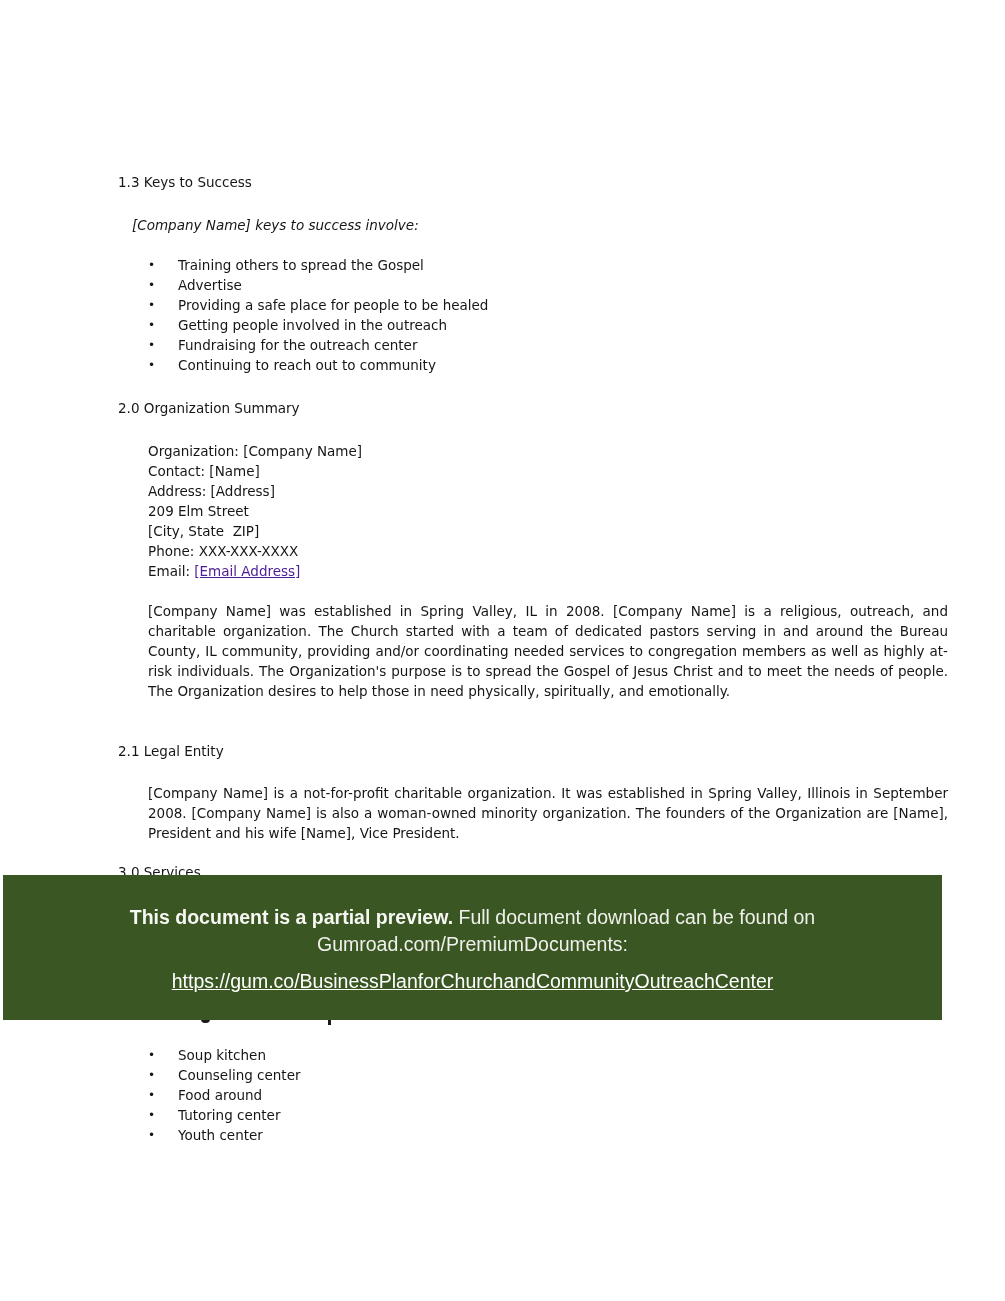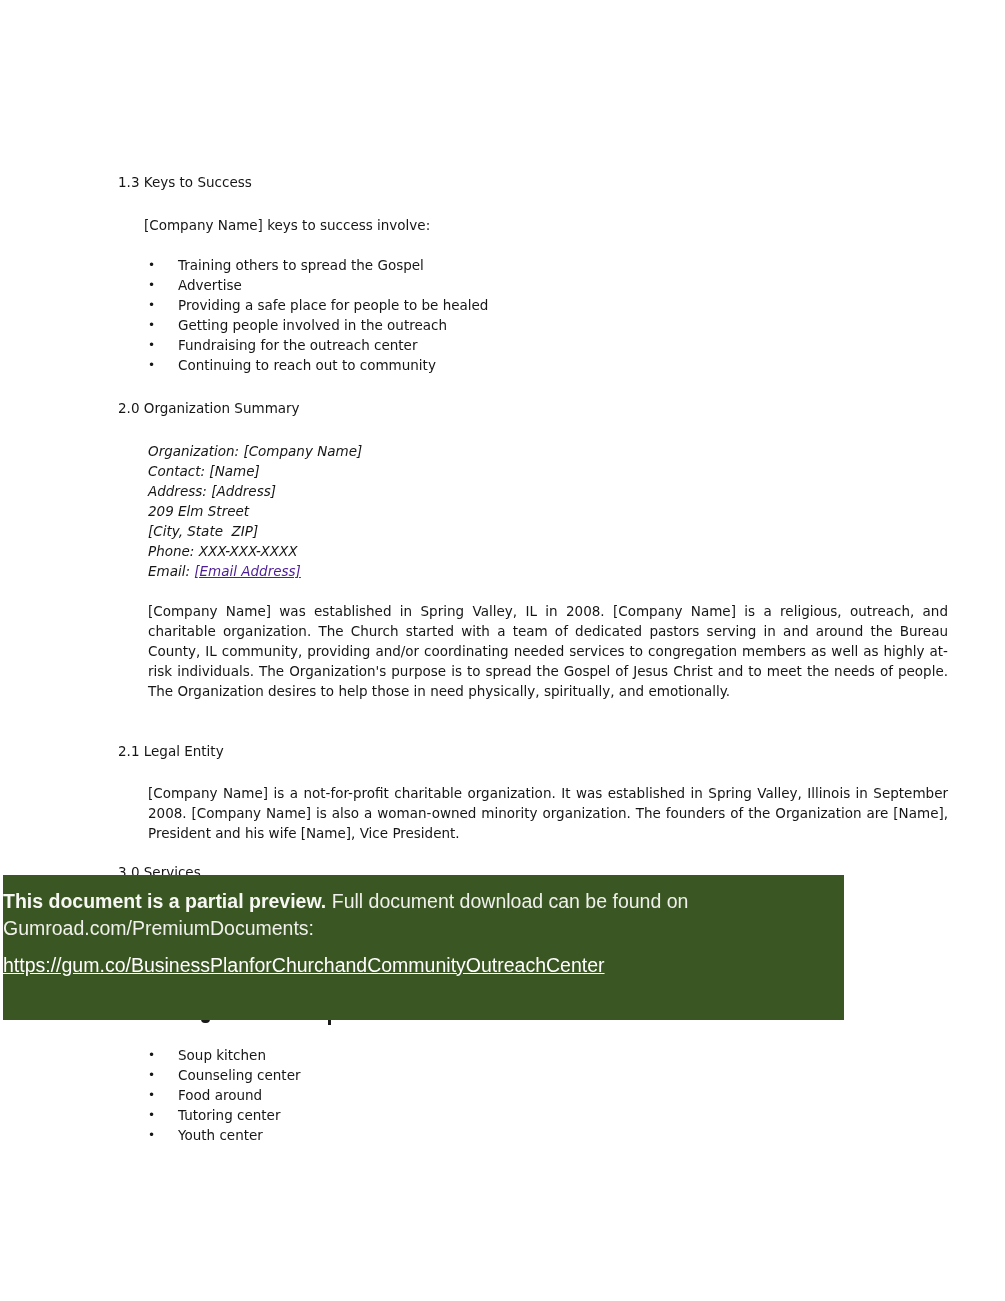--- a/index.html
+++ b/index.html
@@ -11,45 +11,45 @@
     font-family:"DejaVu Sans","Liberation Sans",sans-serif;
     font-size:13.5px;
     color:#161616;
     margin-top:34px;
   }
   .heading{
     position:absolute;left:118px;
     line-height:20px;white-space:nowrap;
   }
   .body-line{
-    position:absolute;left:144px;
-    line-height:20px;white-space:nowrap;
+    position:absolute;left:132px;
+    line-height:20px;white-space:nowrap;font-style:italic;
   }
   .para{
     position:absolute;left:148px;width:800px;
     line-height:20px;text-align:justify;
   }
   .org-lines{position:absolute;left:148px;}
-  .org-line{line-height:20px;white-space:pre-wrap;font-style:italic;}
+  .org-line{line-height:20px;white-space:pre-wrap;}
   .email-link{color:#4c1d95;text-decoration:underline;cursor:pointer;}
   ul.blist{
     position:absolute;left:148px;margin:0;padding:0;list-style:none;
   }
   ul.blist li{line-height:20px;display:flex;}
   ul.blist .dot{
     width:30px;flex:0 0 30px;font-size:12px;line-height:20px;
   }
   .preview-banner{
-    position:absolute;left:3px;top:841px;width:841px;height:145px;
+    position:absolute;left:3px;top:841px;width:939px;height:145px;
     background:#3a5622;
     color:#f0f0ec;
     font-family:"Liberation Sans",sans-serif;
     font-size:19.5px;
-    text-align:left;
-    padding-top:13px;
+    text-align:center;
+    padding-top:29px;
     box-sizing:border-box;
     line-height:27px;
     z-index:5;
   }
   .banner-bold{font-weight:bold;color:#f7f7f4;}
   .banner-line1{white-space:nowrap;}
   .banner-link{
     display:inline-block;margin-top:10px;
     color:#ffffff;cursor:pointer;
   }

